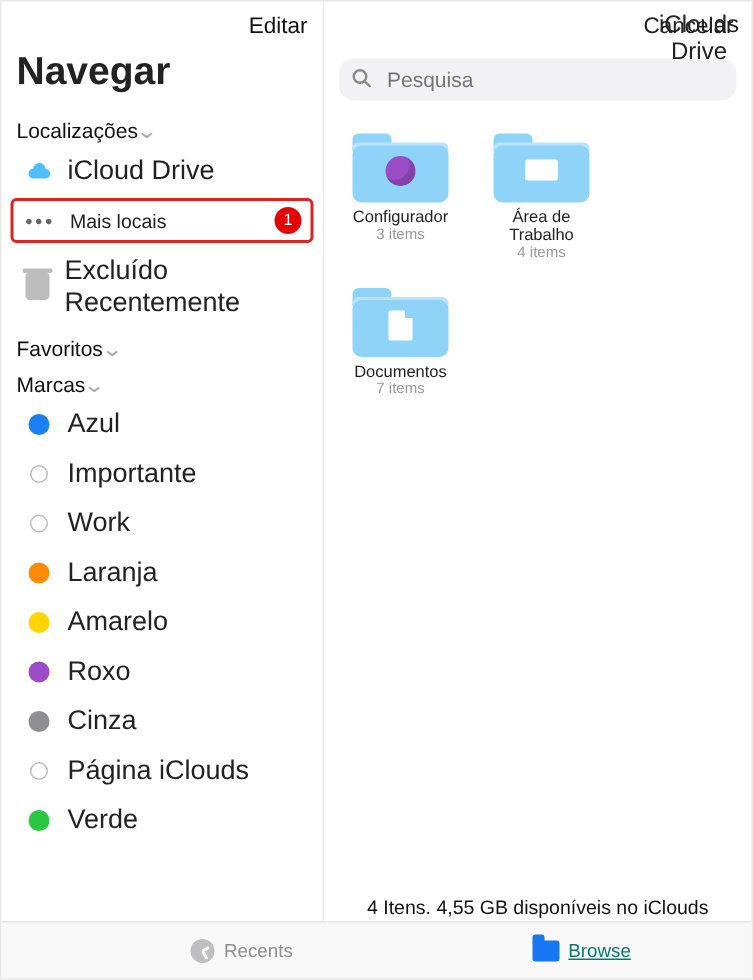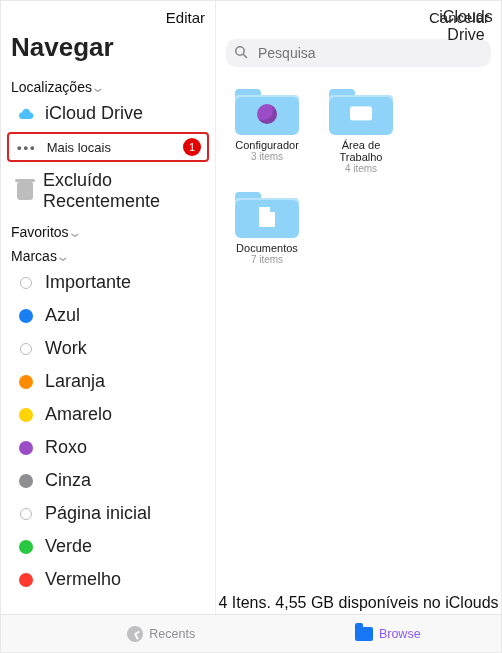--- a/index.html
+++ b/index.html
@@ -45,24 +45,24 @@
   .folder-inner { position:absolute; left:50%; top:50%; transform:translate(-50%,-40%); }
   .circle-purple { width:20px; height:20px; border-radius:50%; background:#9a4dc7; box-shadow: inset -4px -4px 0 rgba(0,0,0,.15); }
   .doc-icon { width:16px; height:20px; background:#fff; position:relative; border-radius:1px; }
   .doc-icon:after { content:""; position:absolute; right:-1px; top:-1px; width:6px; height:6px; background:#8fd4f8; }
   .mac-screen { width:22px; height:14px; background:#fff; border-radius:2px; border:1px solid #fff; }
   .item .sub { color:#999; font-size:10px; }
   .item.faded { opacity:0.45; }
   .thumb { width:60px; height:58px; margin:0 auto 2px; background:#edf1f4; border-radius:4px; border:1px solid #e0e4e8; display:flex; flex-direction:column; }
   .thumb-top { height:12px; background:#5fa0dd; border-radius:3px 3px 0 0; }
   .thumb-body { flex:1; background:#fff; margin:4px; border:1px solid #e8e8e8; }
-  .status-bar { position:absolute; left:215px; right:0; bottom:40px; text-align:center; font-size:16px; color:#111; }
+  .status-bar { position:absolute; left:215px; right:0; bottom:40px; text-align:center; font-size:13px; color:#111; }
   .bottom-tabs { position:absolute; left:0; right:0; bottom:0; height:38px; background:#f8f8f8; border-top:1px solid #e6e6e6; display:flex;padding-left:47px; }
   .btab { flex:1; display:flex; gap:6px; align-items:center; justify-content:center; font-size:12.5px; color:#8e8e93; }
-  .btab.active { color:#8b5cf6; font-weight:500; }
+  .btab.active { color:#0f766e; font-weight:500;text-decoration:underline; }
   .clock-icon { width:16px; height:16px; border-radius:50%; background:#bfbfc2; position:relative; }
   .clock-icon:before,.clock-icon:after { content:""; position:absolute; background:#fff; left:50%; top:50%; transform-origin:left center; }
   .clock-icon:before { width:5px; height:2px; transform:translateY(-1px) rotate(-30deg); }
   .clock-icon:after { width:6px; height:2px; transform:translateY(-1px) rotate(60deg); }
   .browse-icon { width:18px; height:14px; background:#1676f3; border-radius:2px; position:relative; }
   .browse-icon:before { content:""; position:absolute; left:0; top:-4px; width:8px; height:6px; background:#1676f3; border-radius:2px 2px 0 0; }
 </style>
 </head>
 <body>
 
@@ -105,32 +105,32 @@
     </div>
 
     <div class="section-header">
       <span>Marcas</span>
       <span class="chevron">⌄</span>
     </div>
 
     <div id="tag-list">
         <div class="row">
           <span class="iconwrap">
+            <span class="dot" style="background: rgb(26, 127, 242);"></span>
+          </span>
+          <span>Azul</span>
+        </div>
+        <div class="row">
+          <span class="iconwrap">
             <span class="dot-empty"></span>
           </span>
           <span>Importante</span>
         </div>
         <div class="row">
           <span class="iconwrap">
-            <span class="dot" style="background: rgb(26, 127, 242);"></span>
-          </span>
-          <span>Azul</span>
-        </div>
-        <div class="row">
-          <span class="iconwrap">
             <span class="dot-empty"></span>
           </span>
           <span>Work</span>
         </div>
         <div class="row">
           <span class="iconwrap">
             <span class="dot" style="background: rgb(255, 140, 0);"></span>
           </span>
           <span>Laranja</span>
         </div>
@@ -149,33 +149,27 @@
         <div class="row">
           <span class="iconwrap">
             <span class="dot" style="background: rgb(142, 142, 147);"></span>
           </span>
           <span>Cinza</span>
         </div>
         <div class="row">
           <span class="iconwrap">
             <span class="dot-empty"></span>
           </span>
-          <span>Página inicial</span>
+          <span>Página iClouds</span>
         </div>
         <div class="row">
           <span class="iconwrap">
             <span class="dot" style="background: rgb(40, 201, 64);"></span>
           </span>
           <span>Verde</span>
-        </div>
-        <div class="row">
-          <span class="iconwrap">
-            <span class="dot" style="background: rgb(255, 59, 48);"></span>
-          </span>
-          <span>Vermelho</span>
         </div>
       </div>
   </div>
 
   <div class="content">
     <div class="content-header">
       <div class="content-top">
         <span></span>
         <span>Cancelar</span>
       </div>

